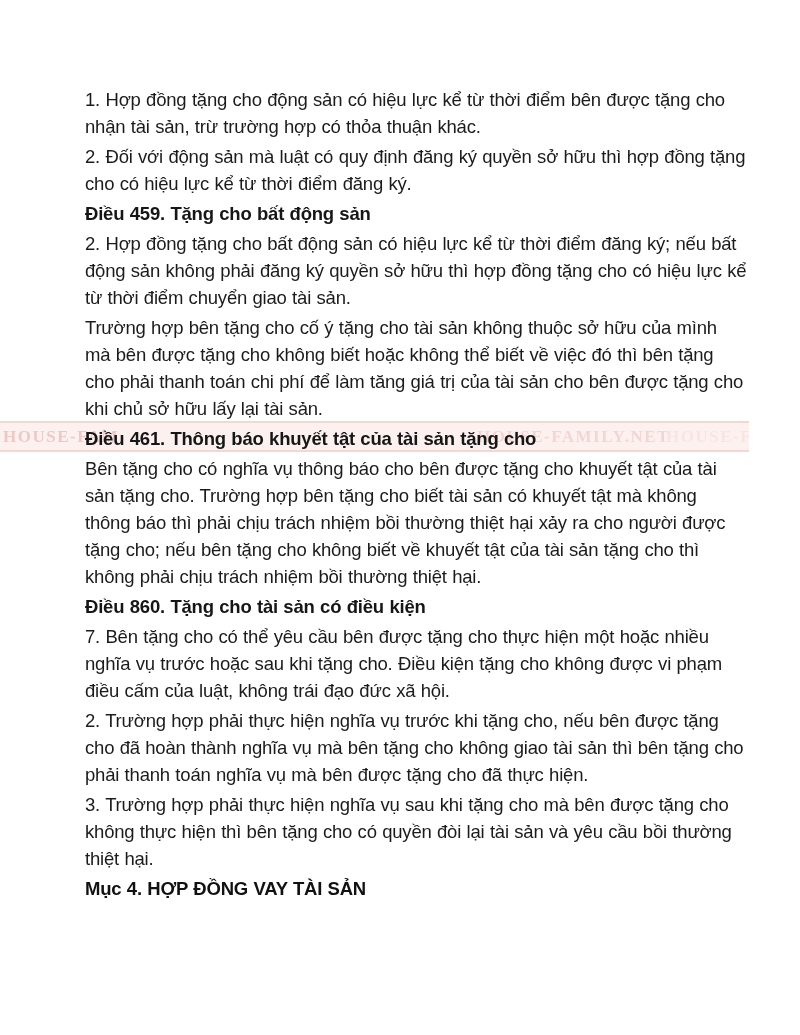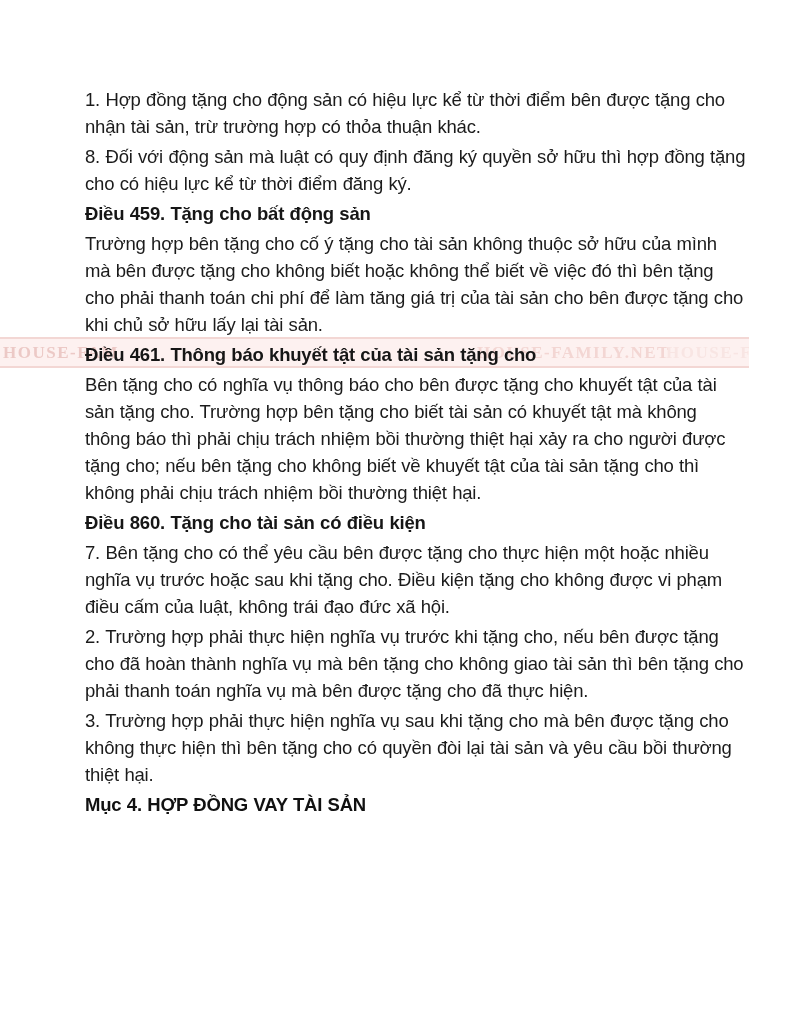--- a/index.html
+++ b/index.html
@@ -76,22 +76,23 @@
   .wm-text.wm-0 { left: 3px;   width: 116px; overflow: hidden; color: #ecc9c6; }
   .wm-text.wm-1 { left: 477px; color: #f3d6d3; }
   .wm-text.wm-2 { left: 666px; color: #f8e5e3; }
 </style>
 </head>
 <body>
 
 <div class="page">
   <div class="content">
       <div class="block paragraph">1. Hợp đồng tặng cho động sản có hiệu lực kể từ thời điểm bên được tặng cho nhận tài sản, trừ trường hợp có thỏa thuận khác.</div>
-      <div class="block paragraph">8. Đối với động sản mà luật có quy định đăng ký quyền sở hữu thì hợp đồng tặng cho có hiệu lực kể từ thời điểm đăng ký.</div>
+      <div class="block paragraph">2. Đối với động sản mà luật có quy định đăng ký quyền sở hữu thì hợp đồng tặng cho có hiệu lực kể từ thời điểm đăng ký.</div>
       <div class="block article-heading">Điều 459. Tặng cho bất động sản</div>
+      <div class="block paragraph">2. Hợp đồng tặng cho bất động sản có hiệu lực kể từ thời điểm đăng ký; nếu bất động sản không phải đăng ký quyền sở hữu thì hợp đồng tặng cho có hiệu lực kể từ thời điểm chuyển giao tài sản.</div>
       <div class="block paragraph">Trường hợp bên tặng cho cố ý tặng cho tài sản không thuộc sở hữu của mình mà bên được tặng cho không biết hoặc không thể biết về việc đó thì bên tặng cho phải thanh toán chi phí để làm tăng giá trị của tài sản cho bên được tặng cho khi chủ sở hữu lấy lại tài sản.</div>
       <div class="block article-heading wm-host"><div class="wm-band" style="background: rgb(253, 241, 240); border-top-color: rgb(243, 215, 212); border-bottom-color: rgb(243, 215, 212);">
           <span class="wm-text wm-0" style="color: rgb(236, 201, 198);">HOUSE-FAMILY.NET</span>
           <span class="wm-text wm-1" style="color: rgb(243, 214, 211);">HOUSE-FAMILY.NET</span>
           <span class="wm-text wm-2" style="color: rgb(248, 229, 227);">HOUSE-FAMILY.NET</span>
         </div><span class="heading-text">Điều 461. Thông báo khuyết tật của tài sản tặng cho</span></div>
       <div class="block paragraph">Bên tặng cho có nghĩa vụ thông báo cho bên được tặng cho khuyết tật của tài sản tặng cho. Trường hợp bên tặng cho biết tài sản có khuyết tật mà không thông báo thì phải chịu trách nhiệm bồi thường thiệt hại xảy ra cho người được tặng cho; nếu bên tặng cho không biết về khuyết tật của tài sản tặng cho thì không phải chịu trách nhiệm bồi thường thiệt hại.</div>
       <div class="block article-heading">Điều 860. Tặng cho tài sản có điều kiện</div>
       <div class="block paragraph">7. Bên tặng cho có thể yêu cầu bên được tặng cho thực hiện một hoặc nhiều nghĩa vụ trước hoặc sau khi tặng cho. Điều kiện tặng cho không được vi phạm điều cấm của luật, không trái đạo đức xã hội.</div>
       <div class="block paragraph">2. Trường hợp phải thực hiện nghĩa vụ trước khi tặng cho, nếu bên được tặng cho đã hoàn thành nghĩa vụ mà bên tặng cho không giao tài sản thì bên tặng cho phải thanh toán nghĩa vụ mà bên được tặng cho đã thực hiện.</div>

